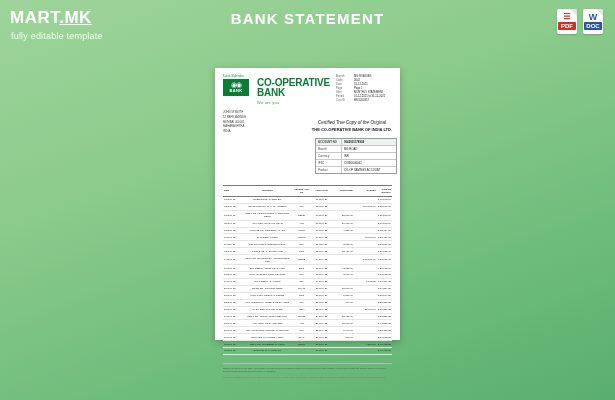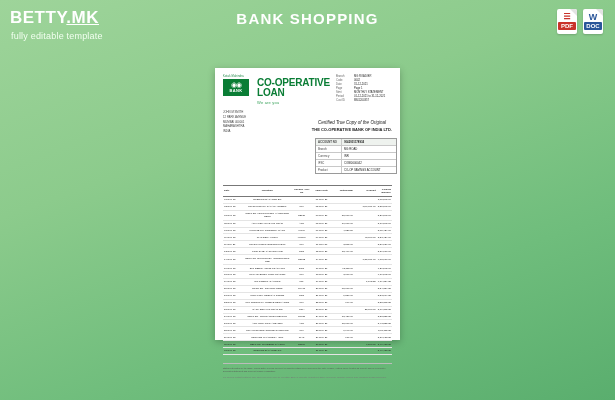--- a/index.html
+++ b/index.html
@@ -164,24 +164,24 @@
     border-top: .4px solid #bbb;
     padding-top: 3px;
   }
   .footnote .fn2 { color: #777; margin-top: 2px; }
 </style>
 </head>
 <body>
 
 <div class="topbar">
   <div class="brand">
-    <span>BETTY</span><span class="dot">.MK</span>
+    <span>MART</span><span class="dot">.MK</span>
   </div>
   <div class="brand-sub">fully editable template</div>
-  <div class="doc-title">BANK SHOPPING</div>
+  <div class="doc-title">BANK STATEMENT</div>
 
   <div class="filebadges">
     <div class="fbadge pdf">
       <div class="corner"></div>
       <div class="glyph">☰</div>
       <div class="tag">PDF</div>
     </div>
     <div class="fbadge doc">
       <div class="corner"></div>
       <div class="glyph">W</div>
@@ -194,21 +194,21 @@
 
   <div class="bankhead">
     <div class="logo-wrap">
       <div class="logo-sub">Kotak Mahindra</div>
       <div class="logo-box">
         <div class="circles">◉◉</div>
         <div class="bankword">BANK</div>
       </div>
     </div>
     <div class="bankname">
-      <div class="n1">CO-OPERATIVE LOAN</div>
+      <div class="n1">CO-OPERATIVE BANK</div>
       <div class="n2">We are you</div>
     </div>
     <div class="headmeta">
       <div class="row">
           <span class="k">Branch</span>
           <span class="v">MG ROAD BR</span>
         </div>
       <div class="row">
           <span class="k">Code</span>
           <span class="v">0042</span>

